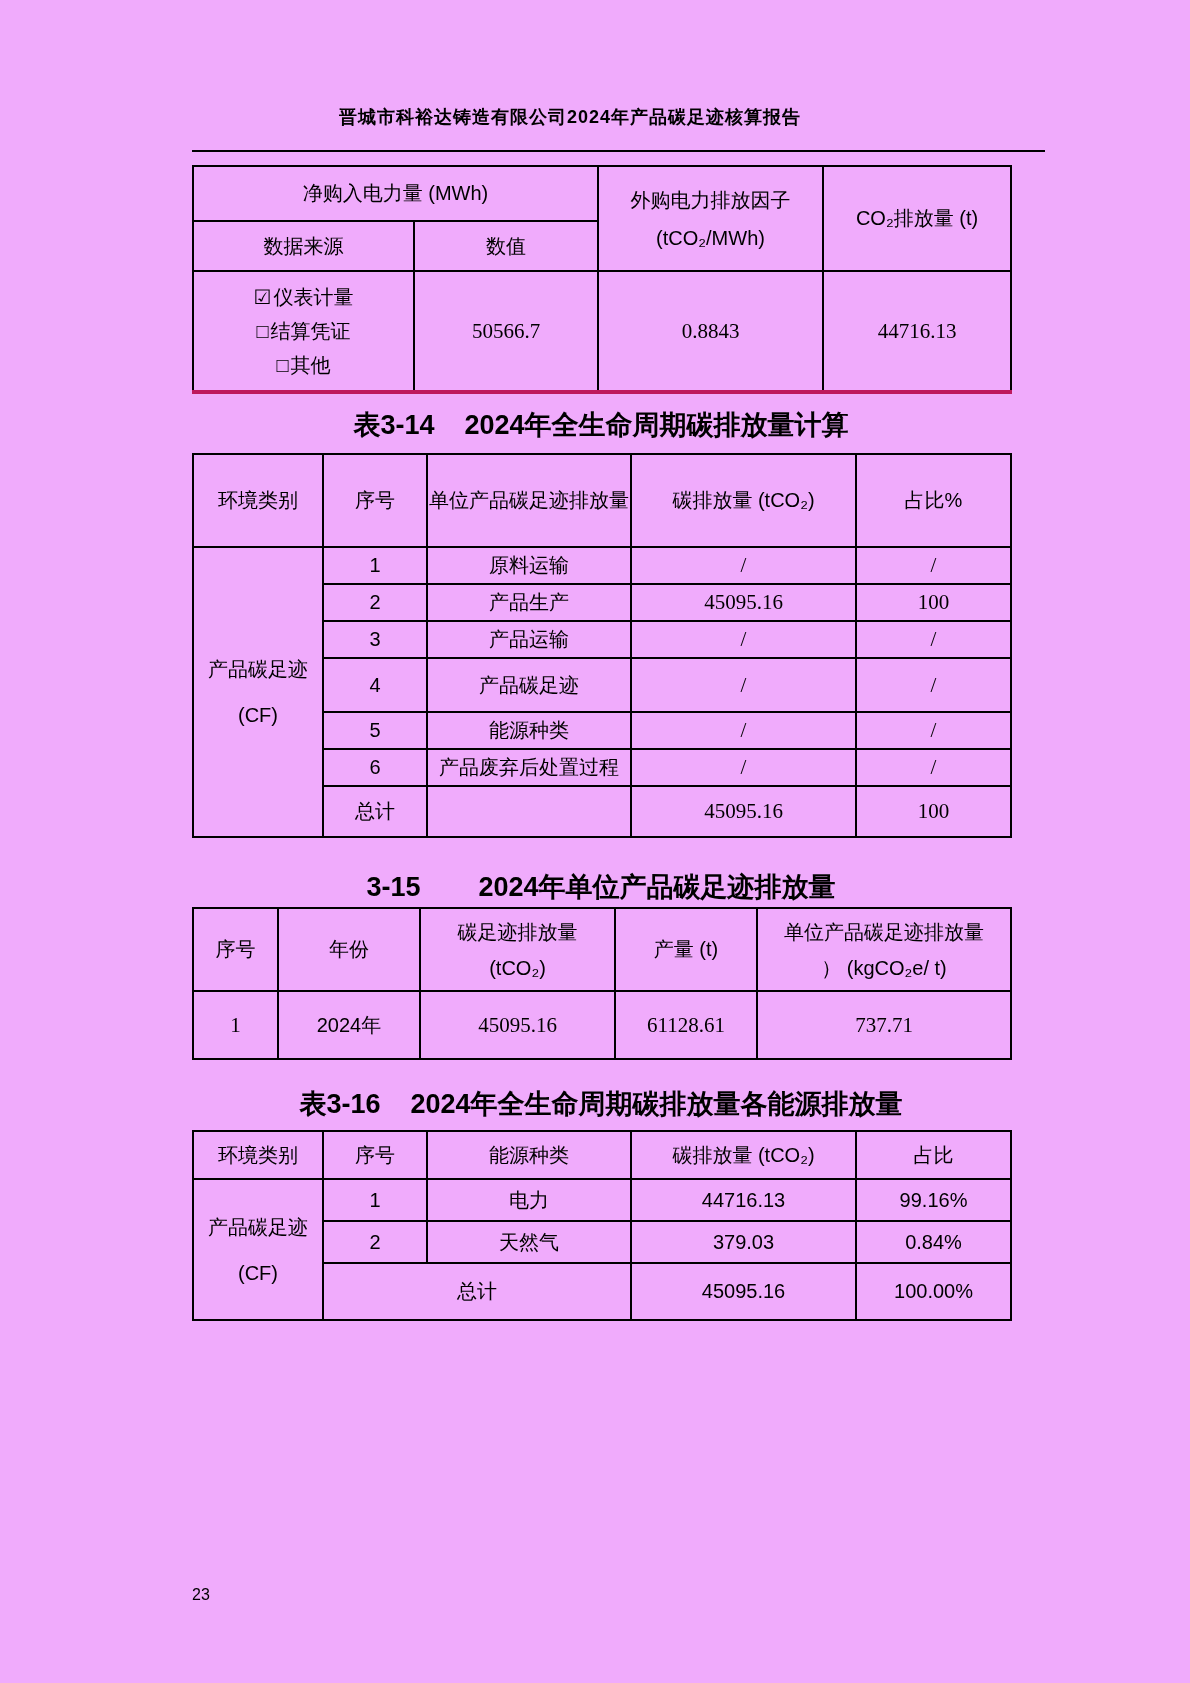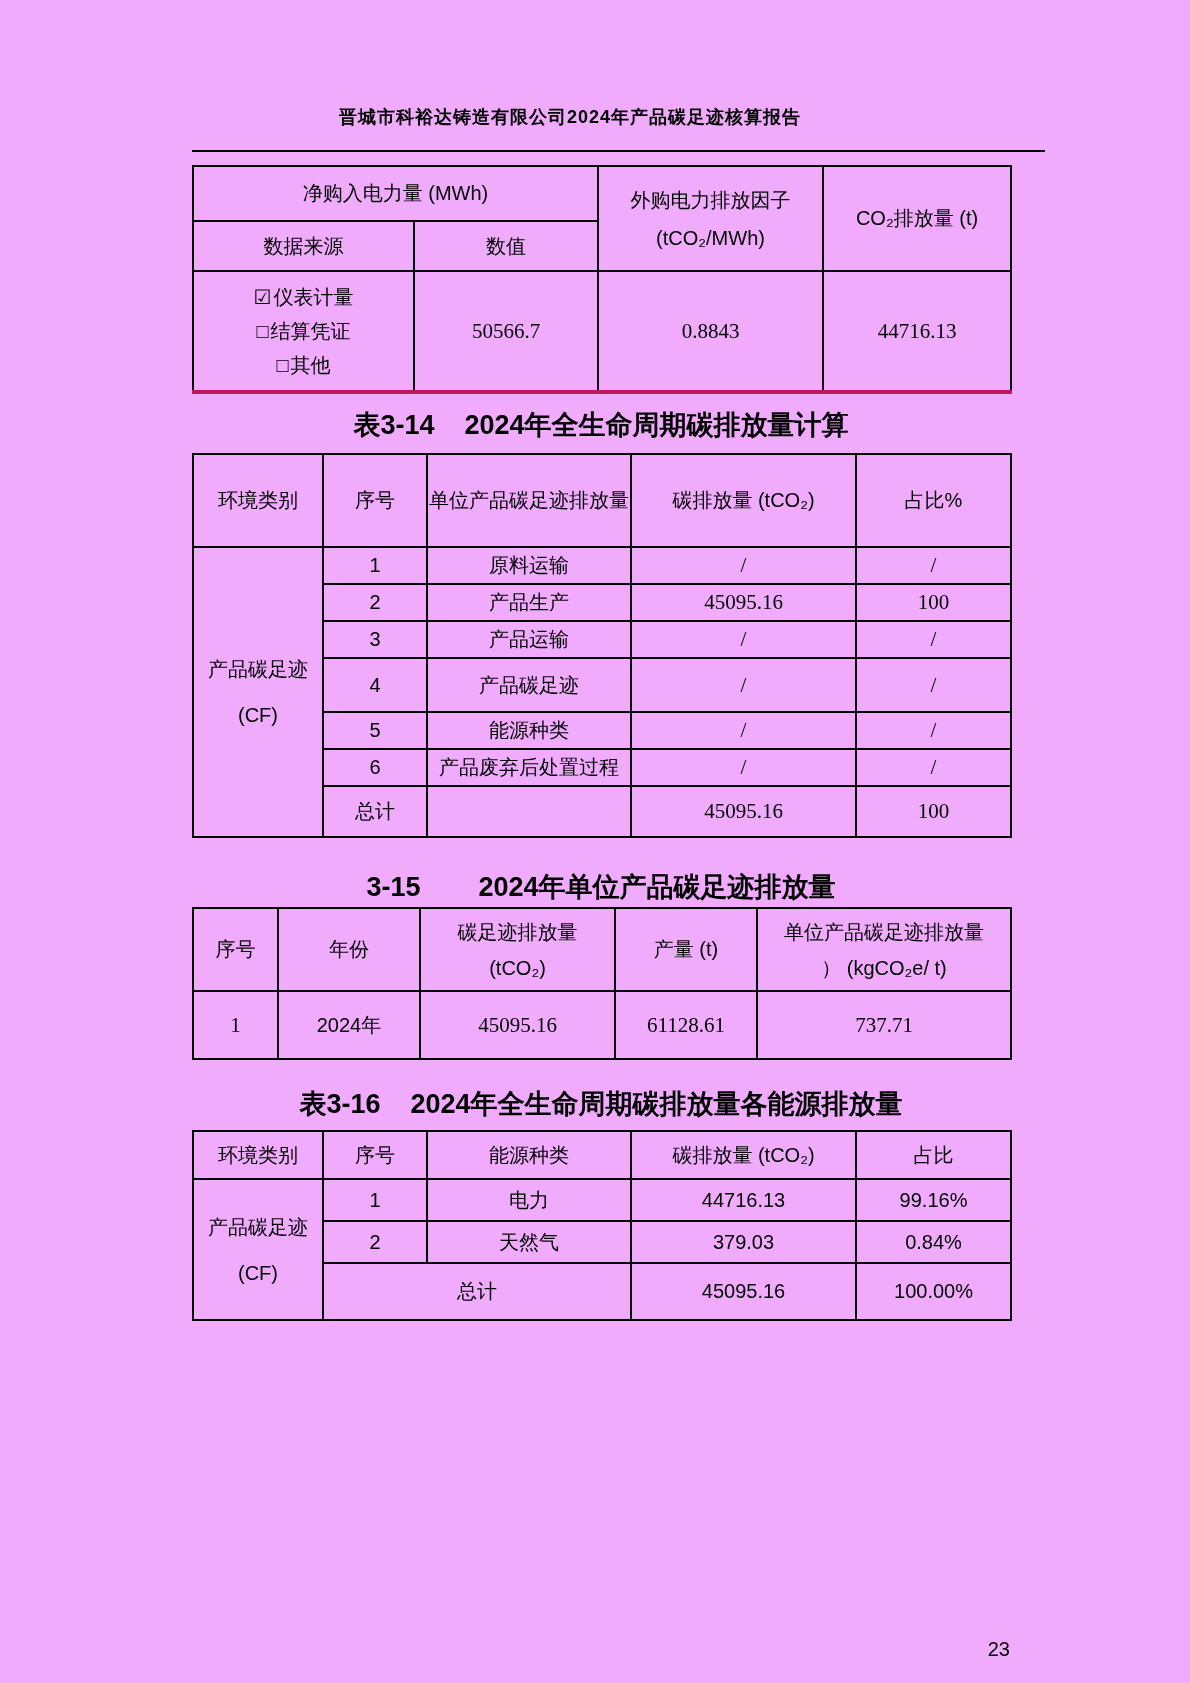--- a/index.html
+++ b/index.html
@@ -84,23 +84,23 @@
 
   
   .title-16 { margin-top:27px; }
   .t16 { margin-top:9px; }
   .t16 tr.hd { height:48px; }
   .t16 tr.r  { height:42px; }
   .t16 tr.tot { height:57px; }
 
   .page-number {
     position:absolute;
-    top:1638px; left:192px; width:818px;
-    text-align:right;
-    font-size:20px;
+    top:1586px; left:192px; width:818px;
+    text-align:left;
+    font-size:16px;
   }
 </style>
 </head>
 <body>
 
 <div class="page">
 
   <div class="doc-header">晋城市科裕达铸造有限公司2024年产品碳足迹核算报告</div>
   <div class="header-rule"></div>
 

